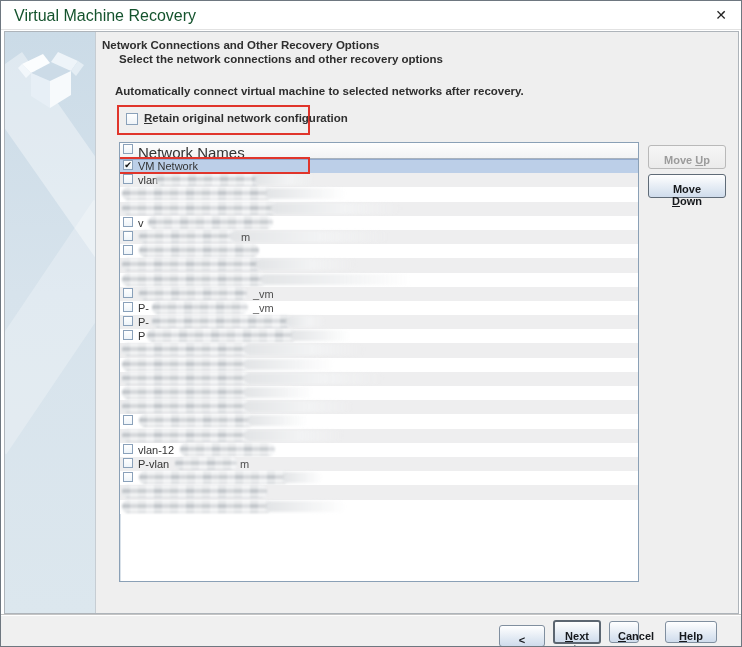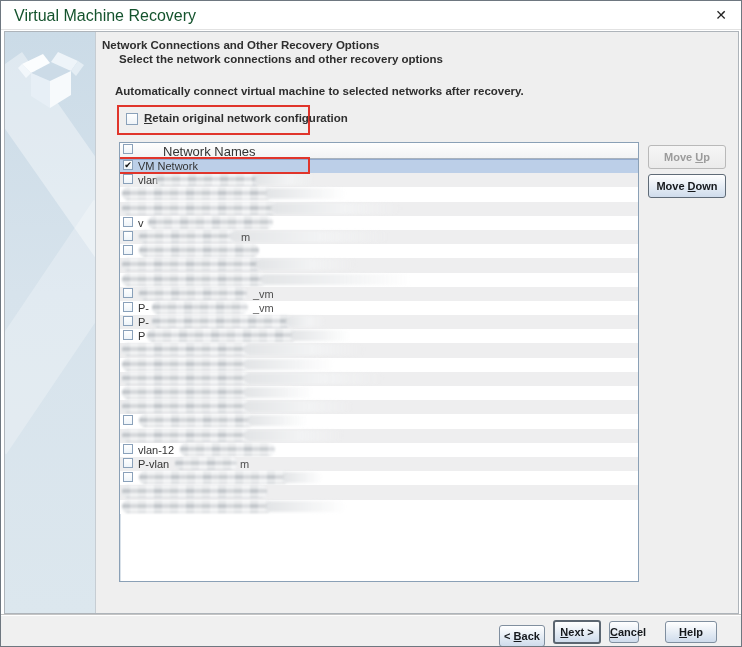--- a/index.html
+++ b/index.html
@@ -24,36 +24,36 @@
   .h2{position:absolute;left:114px;top:21px;font-size:11.5px;font-weight:bold;color:#2e2e2e;white-space:nowrap;}
   .instruction{position:absolute;left:110px;top:53px;font-size:11.5px;font-weight:bold;color:#2e2e2e;white-space:nowrap;}
   
   .retain-annot{position:absolute;left:112px;top:73px;width:193px;height:30px;box-sizing:border-box;border:2px solid #e0352b;}
   .retain-cb{position:absolute;left:7px;top:6px;width:12px;height:12px;box-sizing:border-box;border:1px solid #8aa1ba;background:linear-gradient(#ffffff,#eef3f8);}
   .retain-label{position:absolute;left:25px;top:5px;font-size:11.5px;font-weight:bold;color:#303030;white-space:nowrap;}
   .retain-label .u{text-decoration:underline;}
   
   .network-list{position:absolute;left:114px;top:110px;width:520px;height:440px;box-sizing:border-box;background:#fff;border:1px solid #8aa0b6;box-shadow:inset 1px 1px 0 rgba(185,200,215,.55);overflow:hidden;}
   .list-head{position:relative;height:15px;background:linear-gradient(#fefefe,#f2f3f4);border-bottom:1px solid #a8b2bd;}
-  .list-head .hlabel{position:absolute;left:18px;top:1px;font-size:13px;color:#333;margin-left:25px;}
+  .list-head .hlabel{position:absolute;left:18px;top:1px;font-size:15px;color:#333;}
   .row{position:relative;height:14.2px;background:#fff;}
   .row.alt{background:#eeeeef;}
   .row.selected{background:#bccfe8;box-shadow:inset 0 1px 0 #93abce;}
   .rlabel,.rprefix{position:absolute;left:18px;top:1px;font-size:11px;color:#333;white-space:nowrap;}
   .rfrag{position:absolute;top:1px;font-size:11px;color:#4e4e4e;white-space:nowrap;}
   .cb{position:absolute;left:3px;top:1px;width:10px;height:10px;box-sizing:border-box;border:1px solid #8aa1ba;background:linear-gradient(#ffffff,#eef4f9);font-size:9px;line-height:8px;text-align:center;color:#111;}
   .blur{position:absolute;top:0;height:13px;border-radius:6px;
     background:
       repeating-linear-gradient(180deg,rgba(255,255,255,.5) 0 4px,rgba(115,120,128,.14) 4px 8px),
       repeating-linear-gradient(90deg,#cfd3d7 0 8px,#e6e8ea 8px 16px,#d8dbde 16px 24px,#eceef0 24px 32px);
     filter:blur(1.3px);}
   .blur-ext{position:absolute;top:1px;height:11px;border-radius:6px;background:linear-gradient(90deg,#e2e4e6,#f2f3f4 55%,rgba(242,243,244,0));filter:blur(1.5px);}
   .row-annot{position:absolute;left:-2px;top:-2px;width:192px;height:17px;box-sizing:border-box;border:2px solid #e0352b;z-index:4;}
   
-  .btn{position:absolute;box-sizing:border-box;font-family:"Liberation Sans",sans-serif;font-weight:bold;font-size:11px;color:#15181c;text-align:center;background:linear-gradient(#ffffff,#e9eff6 45%,#cfdcec);border:1px solid #808f9f;border-radius:3px;padding:0;}
+  .btn{position:absolute;box-sizing:border-box;font-family:"Liberation Sans",sans-serif;font-weight:bold;font-size:11px;color:#15181c;text-align:center;background:linear-gradient(#ffffff,#e9eff6 45%,#cfdcec);border:1px solid #808f9f;border-radius:3px;padding:8px;}
   .btn .u{text-decoration:underline;}
   .btn.disabled{color:#9b9b9b;background:linear-gradient(#f6f6f6,#ebebeb);border-color:#b9b9b9;}
   .btn.strong{border-color:#5f6b77;}
   .btn.focused{border:2px solid #5c6671;}
   .b-moveup{left:643px;top:113px;width:78px;height:24px;}
   .b-movedown{left:643px;top:142px;width:78px;height:24px;}
   .b-back{left:498px;top:624px;width:46px;height:22px;}
   .b-next{left:552px;top:619px;width:48px;height:24px;}
   .b-cancel{left:608px;top:620px;width:30px;height:22px;}
   .b-help{left:664px;top:620px;width:52px;height:22px;}

